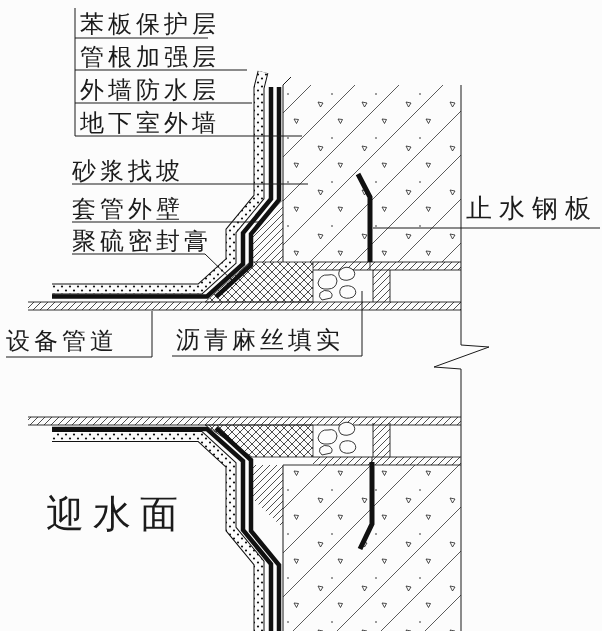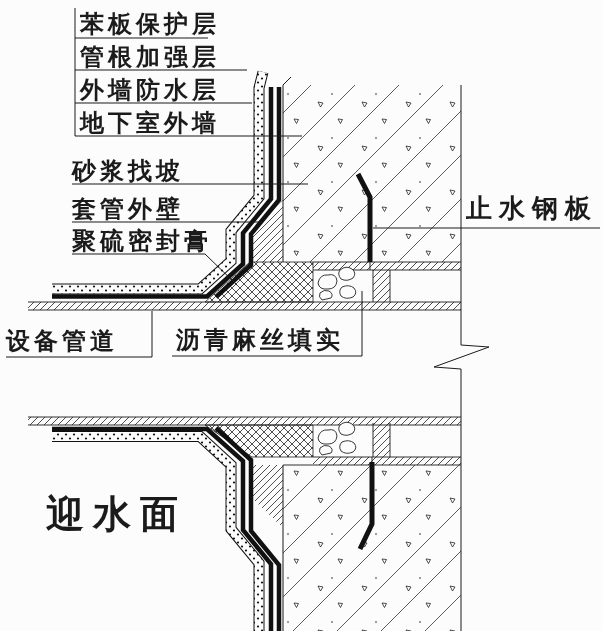--- a/index.html
+++ b/index.html
@@ -1,17 +1,17 @@
 <!DOCTYPE html>
 <html><head>
 <meta charset="utf-8">
 <style>
   html,body{margin:0;padding:0;background:#fcfcfc;}
   #stage{position:relative;width:602px;height:631px;background:#fcfcfc;overflow:hidden;
-         font-family:"Liberation Serif","DejaVu Serif",serif;font-weight:bold;}
+         font-family:"Liberation Serif","DejaVu Serif",serif;}
   svg{display:block;}
   text{fill:#1b1b1b;font-family:"Liberation Serif","DejaVu Serif",serif;}
   .lbl{font-size:24px;letter-spacing:4px;}
   .lbl-big{font-size:38px;letter-spacing:9px;}
   .lbl-right{font-size:26px;letter-spacing:7px;}
   .ln{stroke:#1b1b1b;stroke-width:1;fill:none;}
   .ln-thin{stroke:#1b1b1b;stroke-width:0.9;fill:none;}
   .stone{fill:#fcfcfc;stroke:#222;stroke-width:0.9;}
 </style>
 </head>

